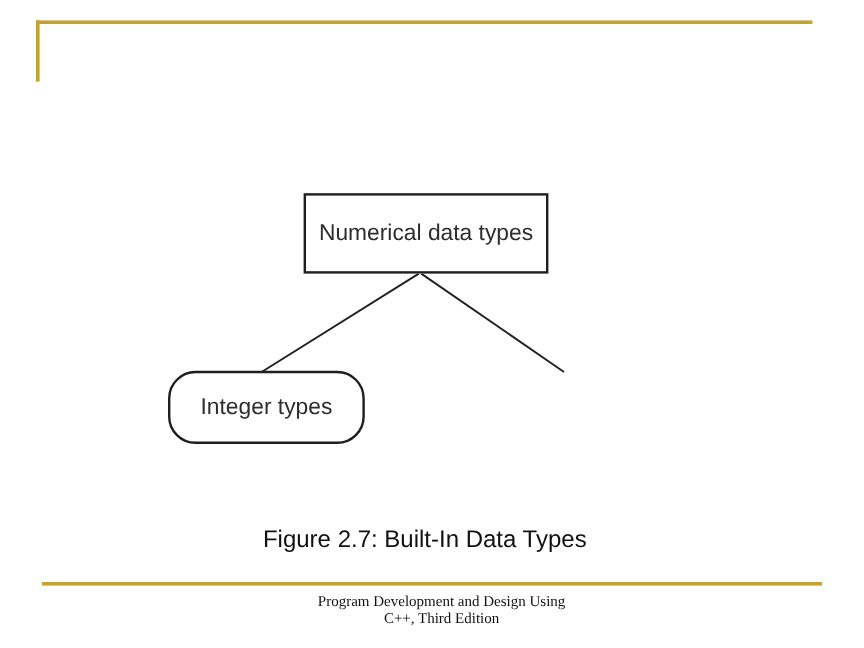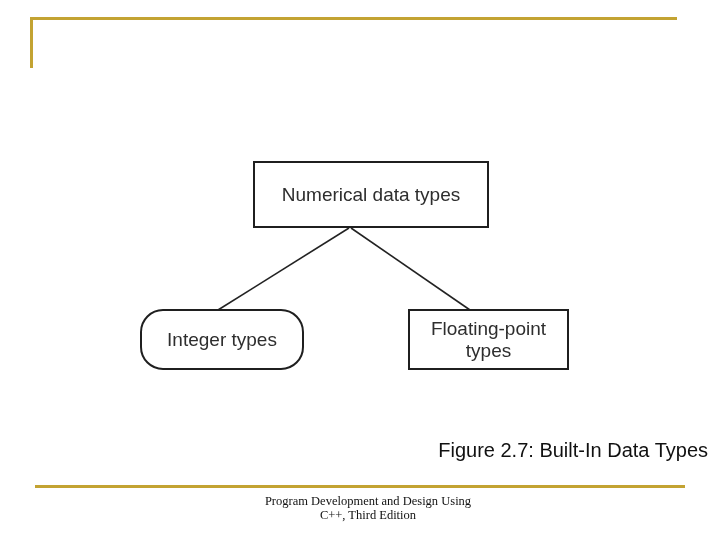--- a/index.html
+++ b/index.html
@@ -50,36 +50,36 @@
     border: 2px solid #1f1f1f;
     background: #ffffff;
     display: flex;
     align-items: center;
     justify-content: center;
     text-align: center;
     font-size: 19px;
     line-height: 22px;
     color: #2e2e2e;
   }
-  .box-root   { left: 253px; top: 161px; width: 236px; height: 67px; }
+  .box-root   { left: 253px; top: 161px; width: 204px; height: 67px; }
   .box-left   { left: 140px; top: 309px; width: 164px; height: 61px; border-radius: 23px; }
   .box-right  { left: 408px; top: 309px; width: 161px; height: 61px; padding: 0 8px; }
 
   .connector-svg {
     position: absolute;
     left: 0; top: 0;
     pointer-events: none;
   }
 
   
   .figure-caption {
     position: absolute;
     left: 0; top: 439px;
     width: 708px;
-    text-align: right;
+    text-align: center;
     font-size: 20px;
     color: #111111;
   }
 
   
   .bottom-rule {
     position: absolute;
     left: 35px; top: 485px;
     width: 650px; height: 3px;
     background: #C3A332;
@@ -119,23 +119,20 @@
     </svg>
 
     <div class="diagram-box box-root">
       <span>Numerical data types</span>
     </div>
 
     <div class="diagram-box box-left">
       <span>Integer types</span>
     </div>
 
-    <div class="diagram-box box-right">
-      <span>Floating-point types</span>
-    </div>
   </div>
 
   <div class="figure-caption">Figure 2.7: Built-In Data Types</div>
 
   <div class="bottom-rule"></div>
 
   <div class="footer-text">
     <div>Program Development and Design Using</div>
     <div>C++, Third Edition</div>
   </div>

